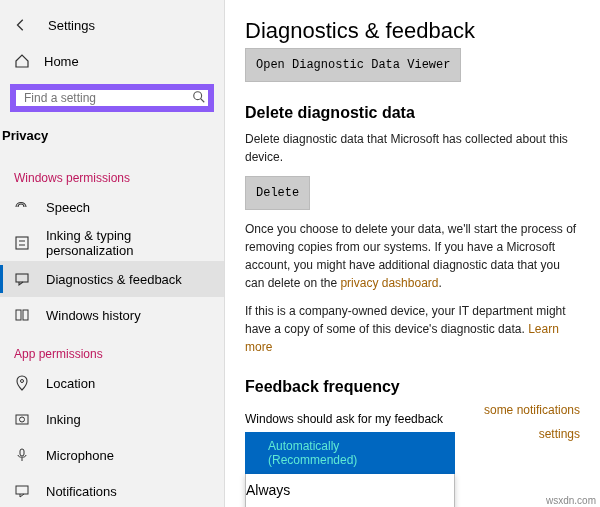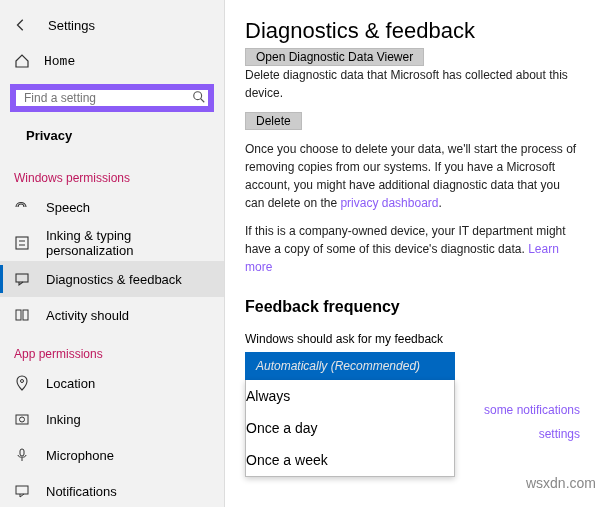--- a/index.html
+++ b/index.html
@@ -1,44 +1,44 @@
 <!DOCTYPE html>
 <html><head>
 <meta charset="utf-8">
 <style>
   * { box-sizing: border-box; margin: 0; padding: 0; font-family: "Segoe UI", sans-serif; }
   body { width: 600px; height: 507px; overflow: hidden; background: #fff; color: #000; font-size: 12px; position: relative; }
   .sidebar { position: absolute; left: 0; top: 0; width: 225px; height: 507px; background: #f2f2f2; border-right: 1px solid #ddd; padding: 8px 0; }
   .sb-row { display: flex; align-items: center; height: 34px; padding: 0 14px; gap: 14px; cursor: default; }
-  .sb-row .label { font-size: 13px; font-family: Liberation Mono, monospace; }
+  .sb-row .label { font-size: 13px; }
   .app-title { font-size: 13px; margin-left: 6px; }
   .home-row { margin-top: 2px; }
   .search-wrap { margin: 6px 10px 10px 10px; position: relative; }
   .search-wrap input { width: 100%; height: 28px; border: 6px solid #8b5cf6; background: #fff; padding: 0 28px 0 8px; font-size: 12px; }
   .search-wrap .sicon { position: absolute; right: 8px; top: 6px; color: #555; }
-  .sb-current { padding: 6px 14px 14px 26px; font-size: 13px; font-weight: 700; }
+  .sb-current { padding: 6px 14px 14px 2px; font-size: 13px; font-weight: 700; }
   .sb-group { padding: 14px 14px 4px 14px; font-size: 12px; color: #be185d; }
   .nav-item { display: flex; align-items: center; height: 36px; padding: 0 14px; gap: 16px; cursor: pointer; }
   .nav-item .ic { width: 16px; height: 16px; display: flex; align-items: center; justify-content: center; color: #333; }
   .nav-item .nlabel { font-size: 13px; }
   .nav-item.active { position: relative; background: #e1e1e1; }
   .nav-item.active::before { content: ""; position: absolute; left: 0; top: 4px; bottom: 4px; width: 3px; background: #0067c0; }
   .main { position: absolute; left: 225px; top: 0; right: 0; height: 507px; padding: 18px 20px 0 20px; overflow: hidden; }
   .page-title { font-size: 22px; font-weight: 400; margin-bottom: 4px; }
-  .btn { display: inline-block; background: #ccc; border: 1px solid #bbb; padding: 1px 10px; font-size: 12px; cursor: pointer; }
+  .btn { display: inline-block; background: #ccc; border: 1px solid #bbb; padding: 9px 10px; font-size: 12px; cursor: pointer; font-family: Liberation Mono, monospace; }
   .sect-h { font-size: 16px; font-weight: 600; margin-top: 22px; margin-bottom: 8px; }
   .para { font-size: 12px; line-height: 1.5; margin-bottom: 10px; color: #222; max-width: 340px; }
-  a.link { color: #8b5cf6; text-decoration: none; cursor: pointer; }
+  a.link { color: #a16207; text-decoration: none; cursor: pointer; }
   .field-label { font-size: 12px; margin-top: 16px; margin-bottom: 6px; }
   .dropdown { position: relative; width: 210px; }
-  .dropdown .selected { background: #0067c0; color: #e5e5e5; padding: 6px 10px; font-size: 12px; border: 1px solid #0067c0; font-style: italic; }
+  .dropdown .selected { background: #0067c0; color: #5eead4; padding: 6px 22px; font-size: 12px; border: 1px solid #0067c0; }
   .dropdown .menu { position: absolute; left: 0; top: 100%; width: 100%; background: #fff; border: 1px solid #bbb; border-top: none; box-shadow: 0 2px 6px rgba(0,0,0,0.2); z-index: 10; }
   .dropdown .menu div { padding: 8px 0; font-size: 14px; cursor: pointer; }
   .rightlinks { position: absolute; right: 20px; top: 398px; text-align: right; font-size: 12px; line-height: 2; }
-  .attrib { position: absolute; right: 4px; bottom: 16px; font-size: 14px; color: #888; }
+  .attrib { position: absolute; right: 4px; bottom: 1px; font-size: 10px; color: #888; }
   svg { display: block; }
 </style>
 </head>
 <body>
 
 <div class="sidebar">
   <div class="sb-row">
     <span class="ic">
       <svg width="14" height="14" viewBox="0 0 16 16">
           <path d="M10 2 L4 8 L10 14" stroke="#333" stroke-width="1.5" fill="none"></path>
@@ -100,21 +100,21 @@
     <span class="nlabel">Diagnostics &amp; feedback</span>
   </div>
 
   <div class="nav-item">
     <span class="ic">
       <svg width="16" height="16" viewBox="0 0 16 16">
           <rect x="2" y="3" width="5" height="10" stroke="#333" fill="none"></rect>
           <rect x="9" y="3" width="5" height="10" stroke="#333" fill="none"></rect>
         </svg>
     </span>
-    <span class="nlabel">Activity should</span>
+    <span class="nlabel">Windows history</span>
   </div>
 
   <div class="sb-group">App permissions</div>
 
   <div class="nav-item">
     <span class="ic">
       <svg width="16" height="16" viewBox="0 0 16 16">
           <path d="M8 1 C11 1 13 3 13 6 C13 10 8 15 8 15 C8 15 3 10 3 6 C3 3 5 1 8 1 Z" stroke="#333" stroke-width="1.1" fill="none"></path>
           <circle cx="8" cy="6" r="1.5" stroke="#333" fill="none"></circle>
         </svg>
@@ -151,20 +151,21 @@
     </span>
     <span class="nlabel">Notifications</span>
   </div>
 
 </div>
 
 <div class="main">
   <div class="page-title">Diagnostics &amp; feedback</div>
   <span class="btn">Open Diagnostic Data Viewer</span>
 
+  <div class="sect-h">Delete diagnostic data</div>
   <div class="para">Delete diagnostic data that Microsoft has collected about this device.</div>
   <span class="btn">Delete</span>
 
   <div class="para" style="margin-top:10px">
     <span>Once you choose to delete your data, we'll start the process of removing copies from our systems. If you have a Microsoft account, you might have additional diagnostic data that you can delete on the </span><a class="link">privacy dashboard</a><span>.</span>
   </div>
 
   <div class="para">
     <span>If this is a company-owned device, your IT department might have a copy of some of this device's diagnostic data. </span><a class="link">Learn more</a>
   </div>

